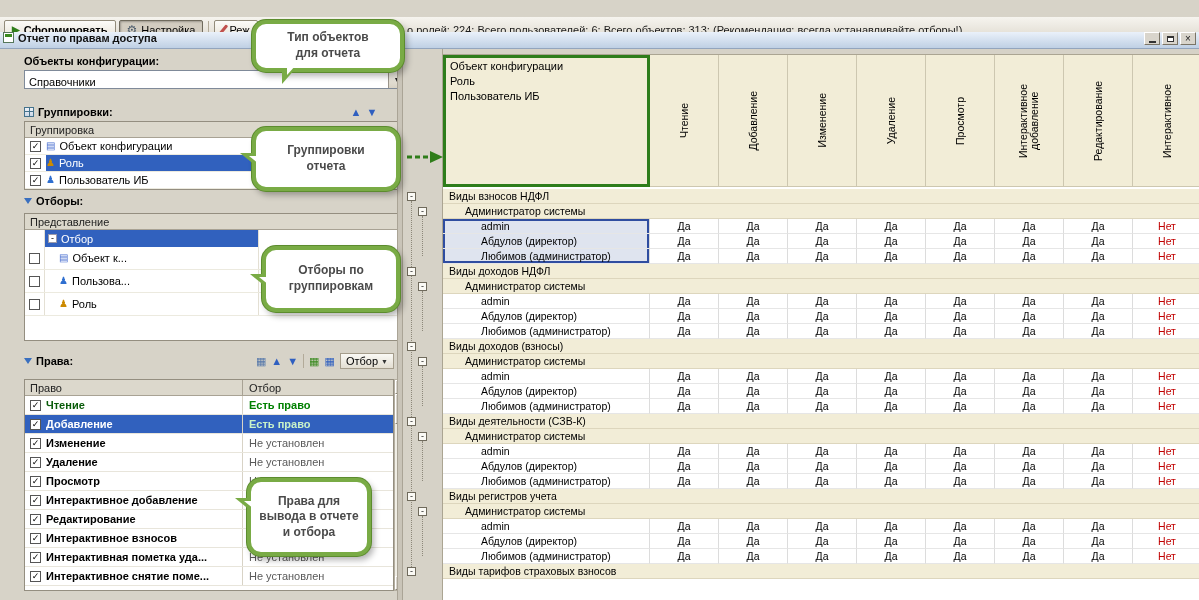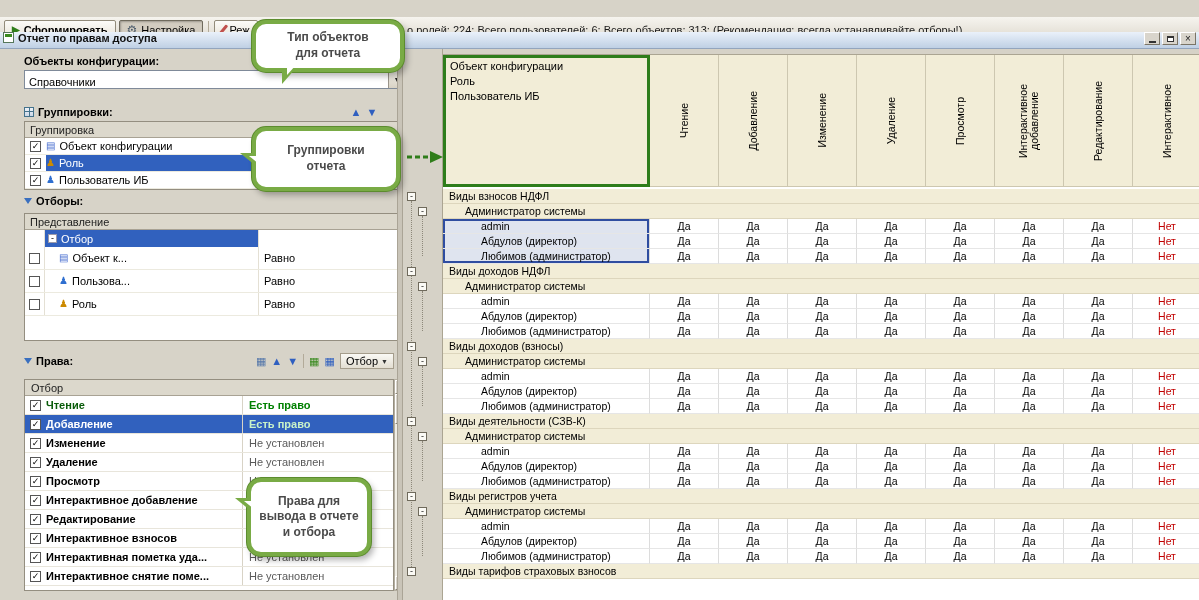--- a/index.html
+++ b/index.html
@@ -275,20 +275,21 @@
         <span class="ticon green">▦</span>
         <span class="ticon blue">▦</span>
         <button class="filter-drop">
           <span>Отбор</span>
           <span class="drop-arrow">▼</span>
         </button>
       </span>
     </div>
     <div class="lgrid" id="grid-rights">
       <div class="lg-head">
+        <span class="rh1">Право</span>
         <span class="rh2">Отбор</span>
       </div>
       <div id="rights-rows">
           <div class="lrow rrow19">
             <span class="rcell-name">
               <span class="cbx on">✓</span>
               <span class="rname granted">Чтение</span>
             </span>
             <span class="rcell-val granted">Есть право</span>
           </div>
@@ -630,20 +631,25 @@
   <div class="callout" id="callout-2">Группировки
 отчета
     <span class="tail left-t-o"></span>
     <span class="tail left-t-i"></span>
   </div>
   <div class="callout" id="callout-1">Тип объектов
 для отчета
     <span class="tail t-o"></span>
     <span class="tail t-i"></span>
   </div>
+  <div class="callout" id="callout-3">Отборы по
+группировкам
+    <span class="tail left-t-o"></span>
+    <span class="tail left-t-i"></span>
+  </div>
   <div class="callout" id="callout-4">Права для
 вывода в отчете
 и отбора
     <span class="tail left-t-o"></span>
     <span class="tail left-t-i"></span>
   </div>
 
 </div>
 
 </body></html>

